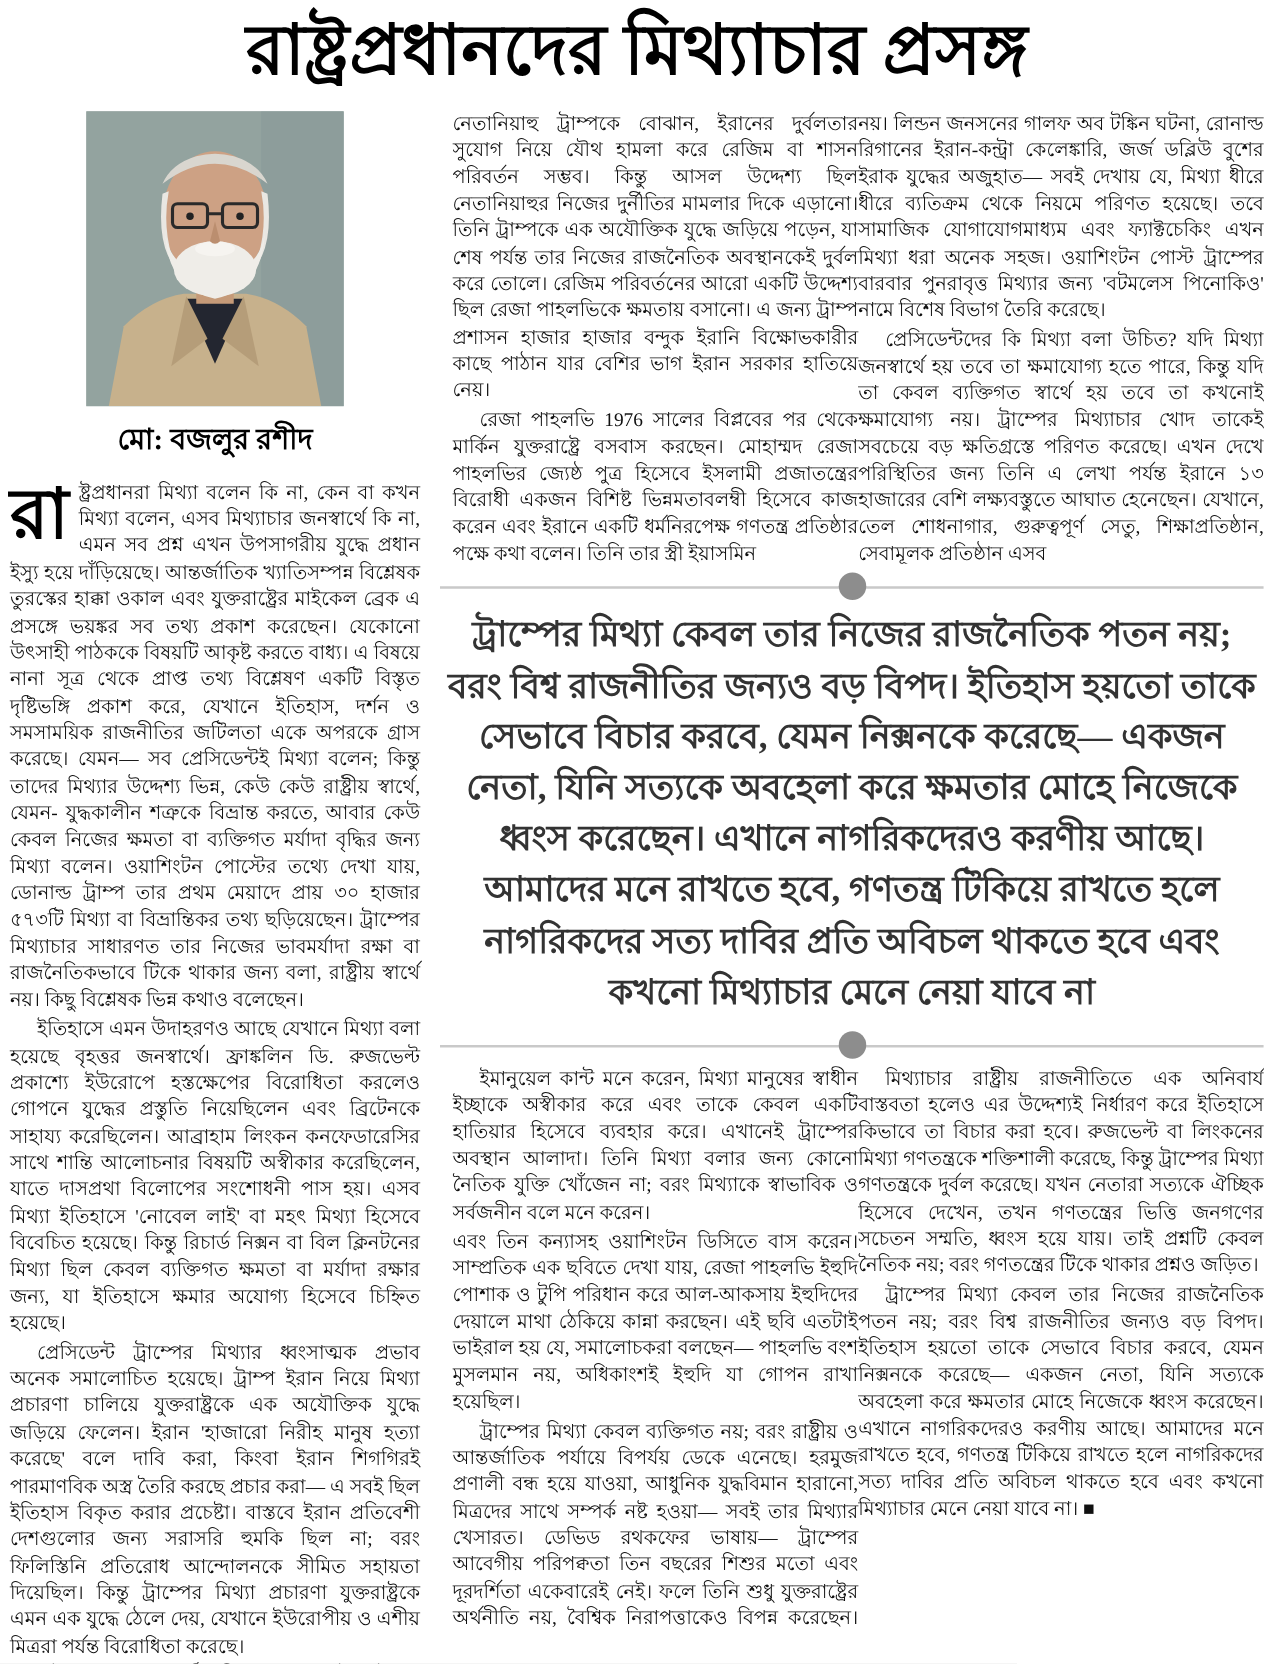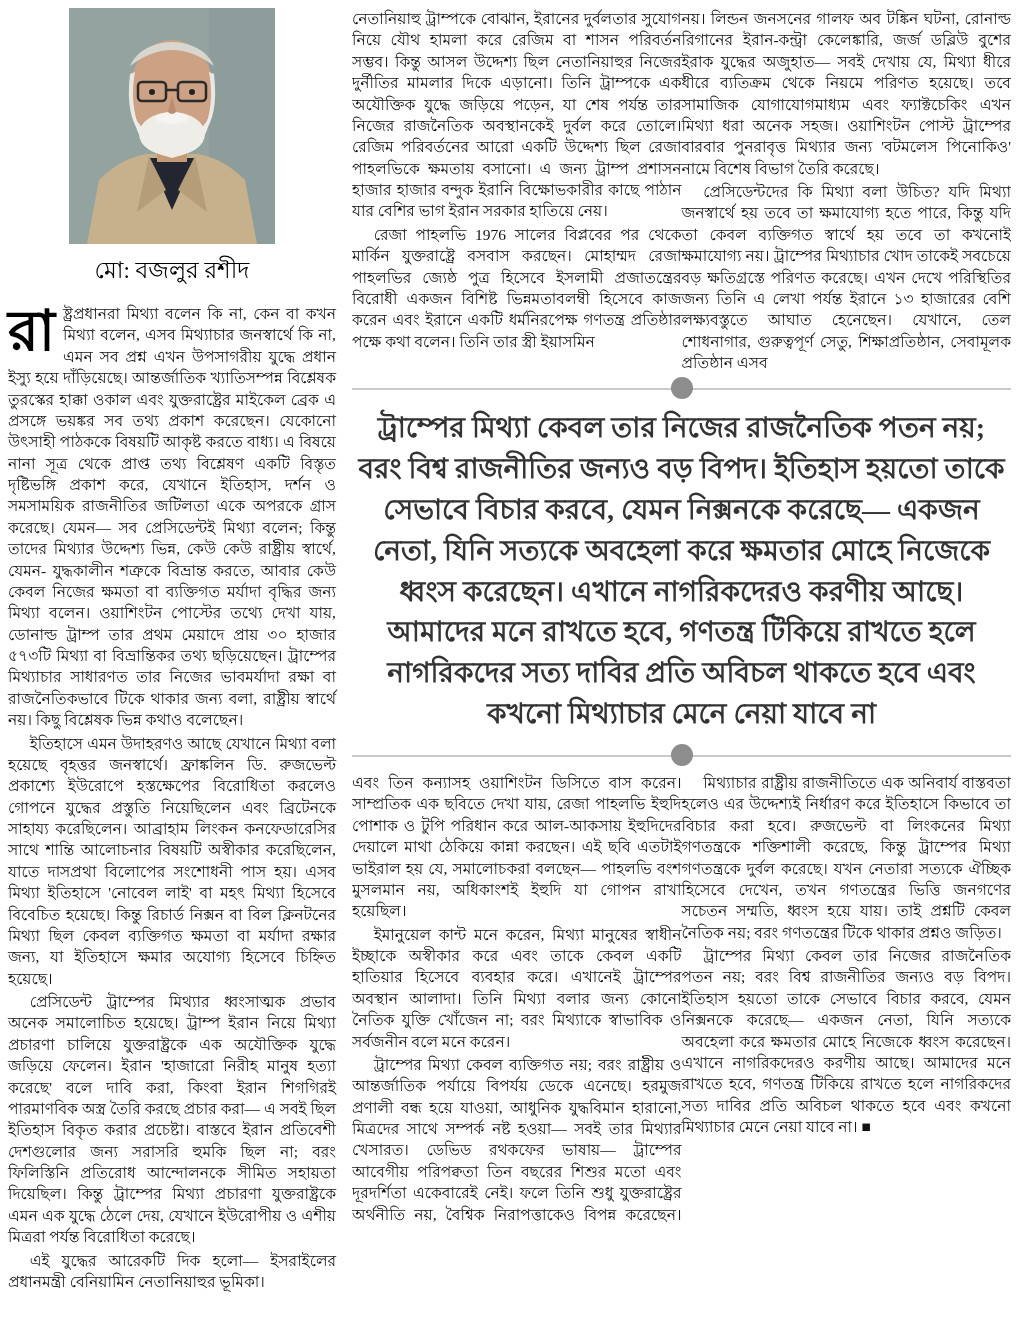--- a/index.html
+++ b/index.html
@@ -9,32 +9,32 @@
     width:1019px; height:1331px; margin:0 auto; background:#ffffff;
     padding:8px 8px 4px 8px; overflow:hidden; position:relative;
   }
   .headline {
     font-size:56px; font-weight:bold; text-align:center; line-height:1.12;
     color:#000; margin:2px 0 16px 0; font-family:"Liberation Serif","DejaVu Serif",serif;
   }
   .content { display:flex; gap:16px; align-items:flex-start; }
   .left-col { flex:0 0 328px; width:328px; }
   .right-area { flex:1; display:flex; flex-direction:column; min-width:0; }
-  .two-cols { display:flex; overflow:hidden; }
+  .two-cols { display:flex; overflow:hidden;margin-left:10px; }
   .two-cols.top { height:362px; }
   .two-cols.bottom { height:452px; }
   .two-cols .col { flex:1; min-width:0; }
   .para {
     font-size:15.5px; line-height:1.38; text-align:justify; color:#101010;
     text-indent:1.4em; margin-bottom:2px;
   }
   .para.cont, .para.lead { text-indent:0; }
   .author-figure { margin:0 0 12px 0; text-align:center; }
   .photo { width:206px; height:236px; margin:0 auto; background:#93a39f; overflow:hidden; }
-  .byline { font-size:23px; font-weight:normal; margin-top:8px; color:#000; }
+  .byline { font-size:23px; font-weight:bold; margin-top:8px; color:#000; }
   .dropcap {
     float:left; font-size:56px; line-height:0.82; font-weight:bold;
     padding:6px 8px 0 0; color:#000;
   }
   .pullquote { height:392px; overflow:hidden; margin:6px 0 4px 0; }
   .pq-divider { position:relative; height:24px; }
   .pq-line { position:absolute; left:0; right:0; top:50%; height:2px; background:#c9c9c9; }
   .pq-dot {
     position:absolute; left:50%; top:50%; transform:translate(-50%,-50%);
     width:22px; height:22px; border-radius:50%; background:#8d8d8d;
@@ -42,20 +42,21 @@
   .pq-text {
     font-size:28px; font-weight:bold; line-height:1.46; color:#333333;
     text-align:center; padding:8px 4px; text-indent:0;
   }
 </style>
 </head>
 <body>
 
 <div class="page">
 
+  <h1 class="headline">রাষ্ট্রপ্রধানদের মিথ্যাচার প্রসঙ্গ</h1>
 
   <div class="content">
 
     <div class="left-col">
       <figure class="author-figure">
         <div class="photo">
           <svg viewBox="0 0 206 236" width="206" height="236" aria-hidden="true">
             <rect width="206" height="236" fill="#93a39f"></rect>
             <rect x="140" width="66" height="236" fill="#89999a" opacity="0.6"></rect>
 
@@ -118,22 +119,22 @@
         </div>
         <p class="pq-text">ট্রাম্পের মিথ্যা কেবল তার নিজের রাজনৈতিক পতন নয়; বরং বিশ্ব রাজনীতির জন্যও বড় বিপদ। ইতিহাস হয়তো তাকে সেভাবে বিচার করবে, যেমন নিক্সনকে করেছে— একজন নেতা, যিনি সত্যকে অবহেলা করে ক্ষমতার মোহে নিজেকে ধ্বংস করেছেন। এখানে নাগরিকদেরও করণীয় আছে। আমাদের মনে রাখতে হবে, গণতন্ত্র টিকিয়ে রাখতে হলে নাগরিকদের সত্য দাবির প্রতি অবিচল থাকতে হবে এবং কখনো মিথ্যাচার মেনে নেয়া যাবে না</p>
         <div class="pq-divider">
           <div class="pq-line"></div>
           <div class="pq-dot"></div>
         </div>
       </div>
 
       <div class="two-cols bottom">
         <div class="col">
+          <p class="para">ইমানুয়েল কান্ট মনে করেন, মিথ্যা মানুষের স্বাধীন ইচ্ছাকে অস্বীকার করে এবং তাকে কেবল একটি হাতিয়ার হিসেবে ব্যবহার করে। এখানেই ট্রাম্পের অবস্থান আলাদা। তিনি মিথ্যা বলার জন্য কোনো নৈতিক যুক্তি খোঁজেন না; বরং মিথ্যাকে স্বাভাবিক ও সর্বজনীন বলে মনে করেন।</p>
           <p class="para cont">এবং তিন কন্যাসহ ওয়াশিংটন ডিসিতে বাস করেন। সাম্প্রতিক এক ছবিতে দেখা যায়, রেজা পাহলভি ইহুদি পোশাক ও টুপি পরিধান করে আল-আকসায় ইহুদিদের দেয়ালে মাথা ঠেকিয়ে কান্না করছেন। এই ছবি এতটাই ভাইরাল হয় যে, সমালোচকরা বলছেন— পাহলভি বংশ মুসলমান নয়, অধিকাংশই ইহুদি যা গোপন রাখা হয়েছিল।</p>
-          <p class="para">ইমানুয়েল কান্ট মনে করেন, মিথ্যা মানুষের স্বাধীন ইচ্ছাকে অস্বীকার করে এবং তাকে কেবল একটি হাতিয়ার হিসেবে ব্যবহার করে। এখানেই ট্রাম্পের অবস্থান আলাদা। তিনি মিথ্যা বলার জন্য কোনো নৈতিক যুক্তি খোঁজেন না; বরং মিথ্যাকে স্বাভাবিক ও সর্বজনীন বলে মনে করেন।</p>
           <p class="para">ট্রাম্পের মিথ্যা কেবল ব্যক্তিগত নয়; বরং রাষ্ট্রীয় ও আন্তর্জাতিক পর্যায়ে বিপর্যয় ডেকে এনেছে। হরমুজ প্রণালী বন্ধ হয়ে যাওয়া, আধুনিক যুদ্ধবিমান হারানো, মিত্রদের সাথে সম্পর্ক নষ্ট হওয়া— সবই তার মিথ্যার খেসারত। ডেভিড রথকফের ভাষায়— ট্রাম্পের আবেগীয় পরিপক্বতা তিন বছরের শিশুর মতো এবং দূরদর্শিতা একেবারেই নেই। ফলে তিনি শুধু যুক্তরাষ্ট্রের অর্থনীতি নয়, বৈশ্বিক নিরাপত্তাকেও বিপন্ন করেছেন। আমেরিকান সমাজে প্রেসিডেন্টদের মিথ্যা বলা নতুন</p>
         </div>
         <div class="col">
           <p class="para">মিথ্যাচার রাষ্ট্রীয় রাজনীতিতে এক অনিবার্য বাস্তবতা হলেও এর উদ্দেশ্যই নির্ধারণ করে ইতিহাসে কিভাবে তা বিচার করা হবে। রুজভেল্ট বা লিংকনের মিথ্যা গণতন্ত্রকে শক্তিশালী করেছে, কিন্তু ট্রাম্পের মিথ্যা গণতন্ত্রকে দুর্বল করেছে। যখন নেতারা সত্যকে ঐচ্ছিক হিসেবে দেখেন, তখন গণতন্ত্রের ভিত্তি জনগণের সচেতন সম্মতি, ধ্বংস হয়ে যায়। তাই প্রশ্নটি কেবল নৈতিক নয়; বরং গণতন্ত্রের টিকে থাকার প্রশ্নও জড়িত।</p>
           <p class="para">ট্রাম্পের মিথ্যা কেবল তার নিজের রাজনৈতিক পতন নয়; বরং বিশ্ব রাজনীতির জন্যও বড় বিপদ। ইতিহাস হয়তো তাকে সেভাবে বিচার করবে, যেমন নিক্সনকে করেছে— একজন নেতা, যিনি সত্যকে অবহেলা করে ক্ষমতার মোহে নিজেকে ধ্বংস করেছেন। এখানে নাগরিকদেরও করণীয় আছে। আমাদের মনে রাখতে হবে, গণতন্ত্র টিকিয়ে রাখতে হলে নাগরিকদের সত্য দাবির প্রতি অবিচল থাকতে হবে এবং কখনো মিথ্যাচার মেনে নেয়া যাবে না। ■</p>
 
         </div>
       </div>
 
     </div>

